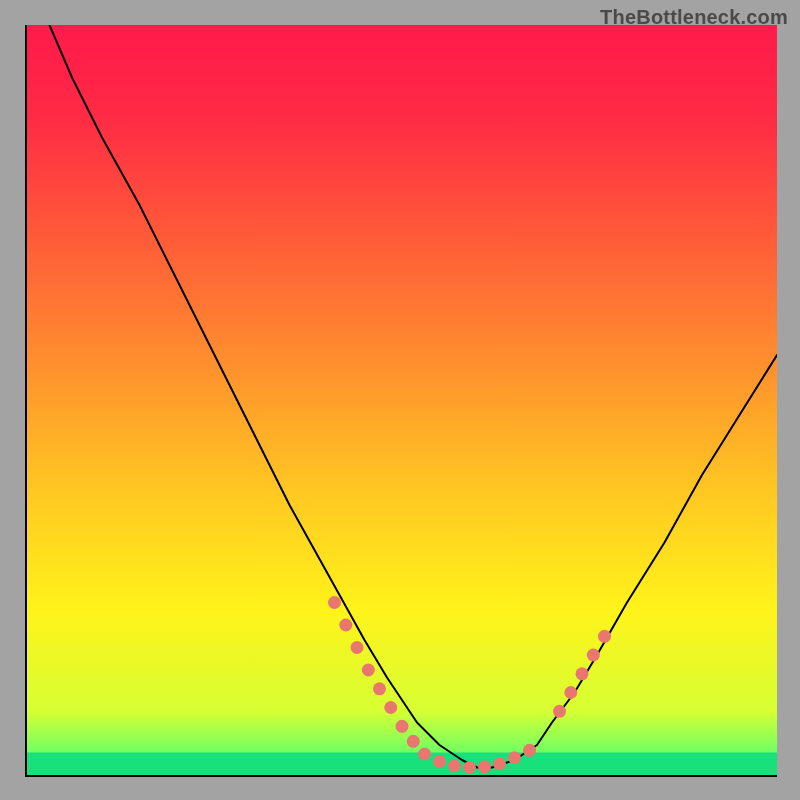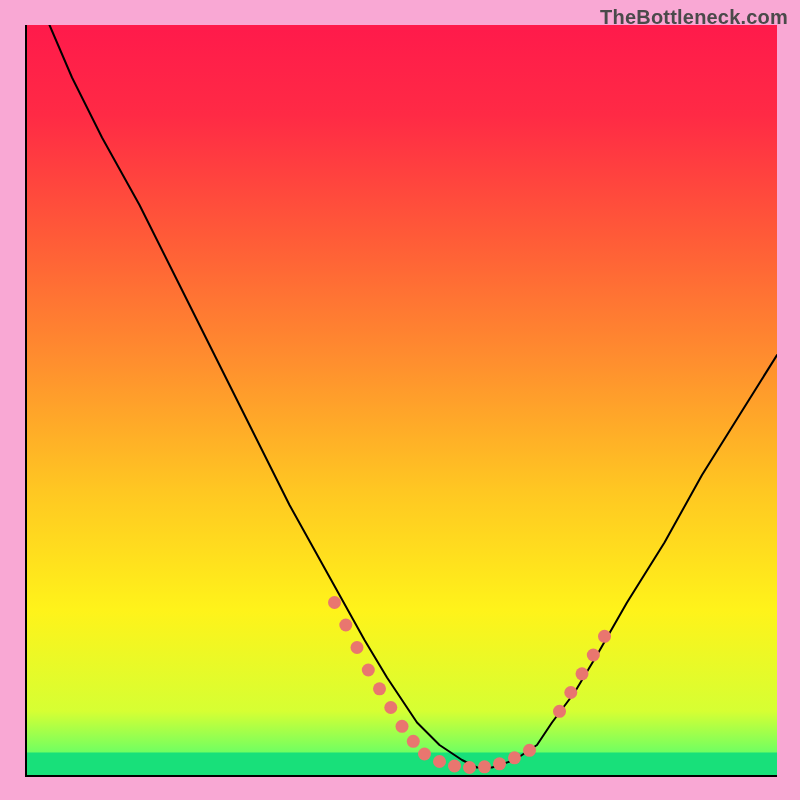--- a/index.html
+++ b/index.html
@@ -8,21 +8,21 @@
     width: 800px;
     height: 800px;
     background: #000000;
     overflow: hidden;
     font-family: Arial, Helvetica, sans-serif;
   }
   .stage {
     position: relative;
     width: 800px;
     height: 800px;
-    background: #f9a8d4;
+    background: #a3a3a3;
   }
   .watermark {
     position: absolute;
     top: 6px;
     right: 12px;
     color: #4a4a4a;
     font-size: 20px;
     font-weight: 600;
     letter-spacing: 0.2px;
     z-index: 10;

